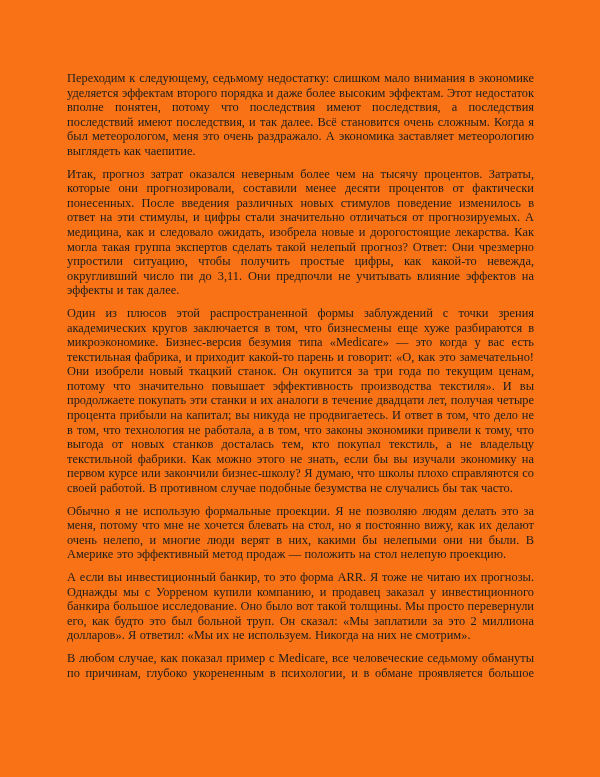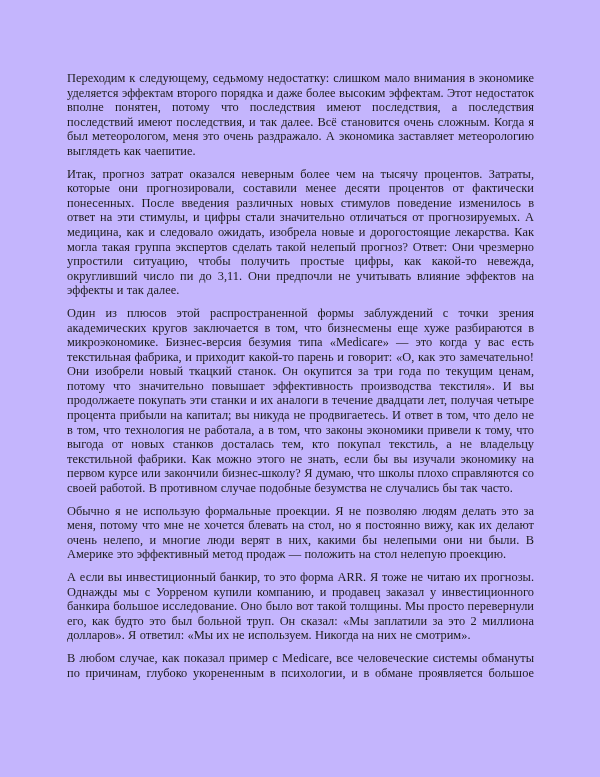--- a/index.html
+++ b/index.html
@@ -33,22 +33,22 @@
   }
   .text-block p:last-child {
     margin-bottom: 0;
     
     text-align-last: justify;
   }
 </style>
 </head>
 <body>
 
-<div class="viewport" style="background: #c4b5fd;">
+<div class="viewport" style="background: #f97316;">
   <div class="text-block" style="color: rgb(28, 28, 28);">
       <p>Переходим к следующему, седьмому недостатку: слишком мало внимания в экономике уделяется эффектам второго порядка и даже более высоким эффектам. Этот недостаток вполне понятен, потому что последствия имеют последствия, а последствия последствий имеют последствия, и так далее. Всё становится очень сложным. Когда я был метеорологом, меня это очень раздражало. А экономика заставляет метеорологию выглядеть как чаепитие.</p>
       <p>Итак, прогноз затрат оказался неверным более чем на тысячу процентов. Затраты, которые они прогнозировали, составили менее десяти процентов от фактически понесенных. После введения различных новых стимулов поведение изменилось в ответ на эти стимулы, и цифры стали значительно отличаться от прогнозируемых. А медицина, как и следовало ожидать, изобрела новые и дорогостоящие лекарства. Как могла такая группа экспертов сделать такой нелепый прогноз? Ответ: Они чрезмерно упростили ситуацию, чтобы получить простые цифры, как какой-то невежда, округливший число пи до 3,11. Они предпочли не учитывать влияние эффектов на эффекты и так далее.</p>
       <p>Один из плюсов этой распространенной формы заблуждений с точки зрения академических кругов заключается в том, что бизнесмены еще хуже разбираются в микроэкономике. Бизнес-версия безумия типа «Medicare» — это когда у вас есть текстильная фабрика, и приходит какой-то парень и говорит: «О, как это замечательно! Они изобрели новый ткацкий станок. Он окупится за три года по текущим ценам, потому что значительно повышает эффективность производства текстиля». И вы продолжаете покупать эти станки и их аналоги в течение двадцати лет, получая четыре процента прибыли на капитал; вы никуда не продвигаетесь. И ответ в том, что дело не в том, что технология не работала, а в том, что законы экономики привели к тому, что выгода от новых станков досталась тем, кто покупал текстиль, а не владельцу текстильной фабрики. Как можно этого не знать, если бы вы изучали экономику на первом курсе или закончили бизнес-школу? Я думаю, что школы плохо справляются со своей работой. В противном случае подобные безумства не случались бы так часто.</p>
       <p>Обычно я не использую формальные проекции. Я не позволяю людям делать это за меня, потому что мне не хочется блевать на стол, но я постоянно вижу, как их делают очень нелепо, и многие люди верят в них, какими бы нелепыми они ни были. В Америке это эффективный метод продаж — положить на стол нелепую проекцию.</p>
       <p>А если вы инвестиционный банкир, то это форма ARR. Я тоже не читаю их прогнозы. Однажды мы с Уорреном купили компанию, и продавец заказал у инвестиционного банкира большое исследование. Оно было вот такой толщины. Мы просто перевернули его, как будто это был больной труп. Он сказал: «Мы заплатили за это 2 миллиона долларов». Я ответил: «Мы их не используем. Никогда на них не смотрим».</p>
-      <p>В любом случае, как показал пример с Medicare, все человеческие системы обмануты по причинам, глубоко укорененным в психологии, и в обмане проявляется большое</p>
+      <p>В любом случае, как показал пример с Medicare, все человеческие седьмому обмануты по причинам, глубоко укорененным в психологии, и в обмане проявляется большое</p>
     </div>
 </div>
 
 </body></html>

